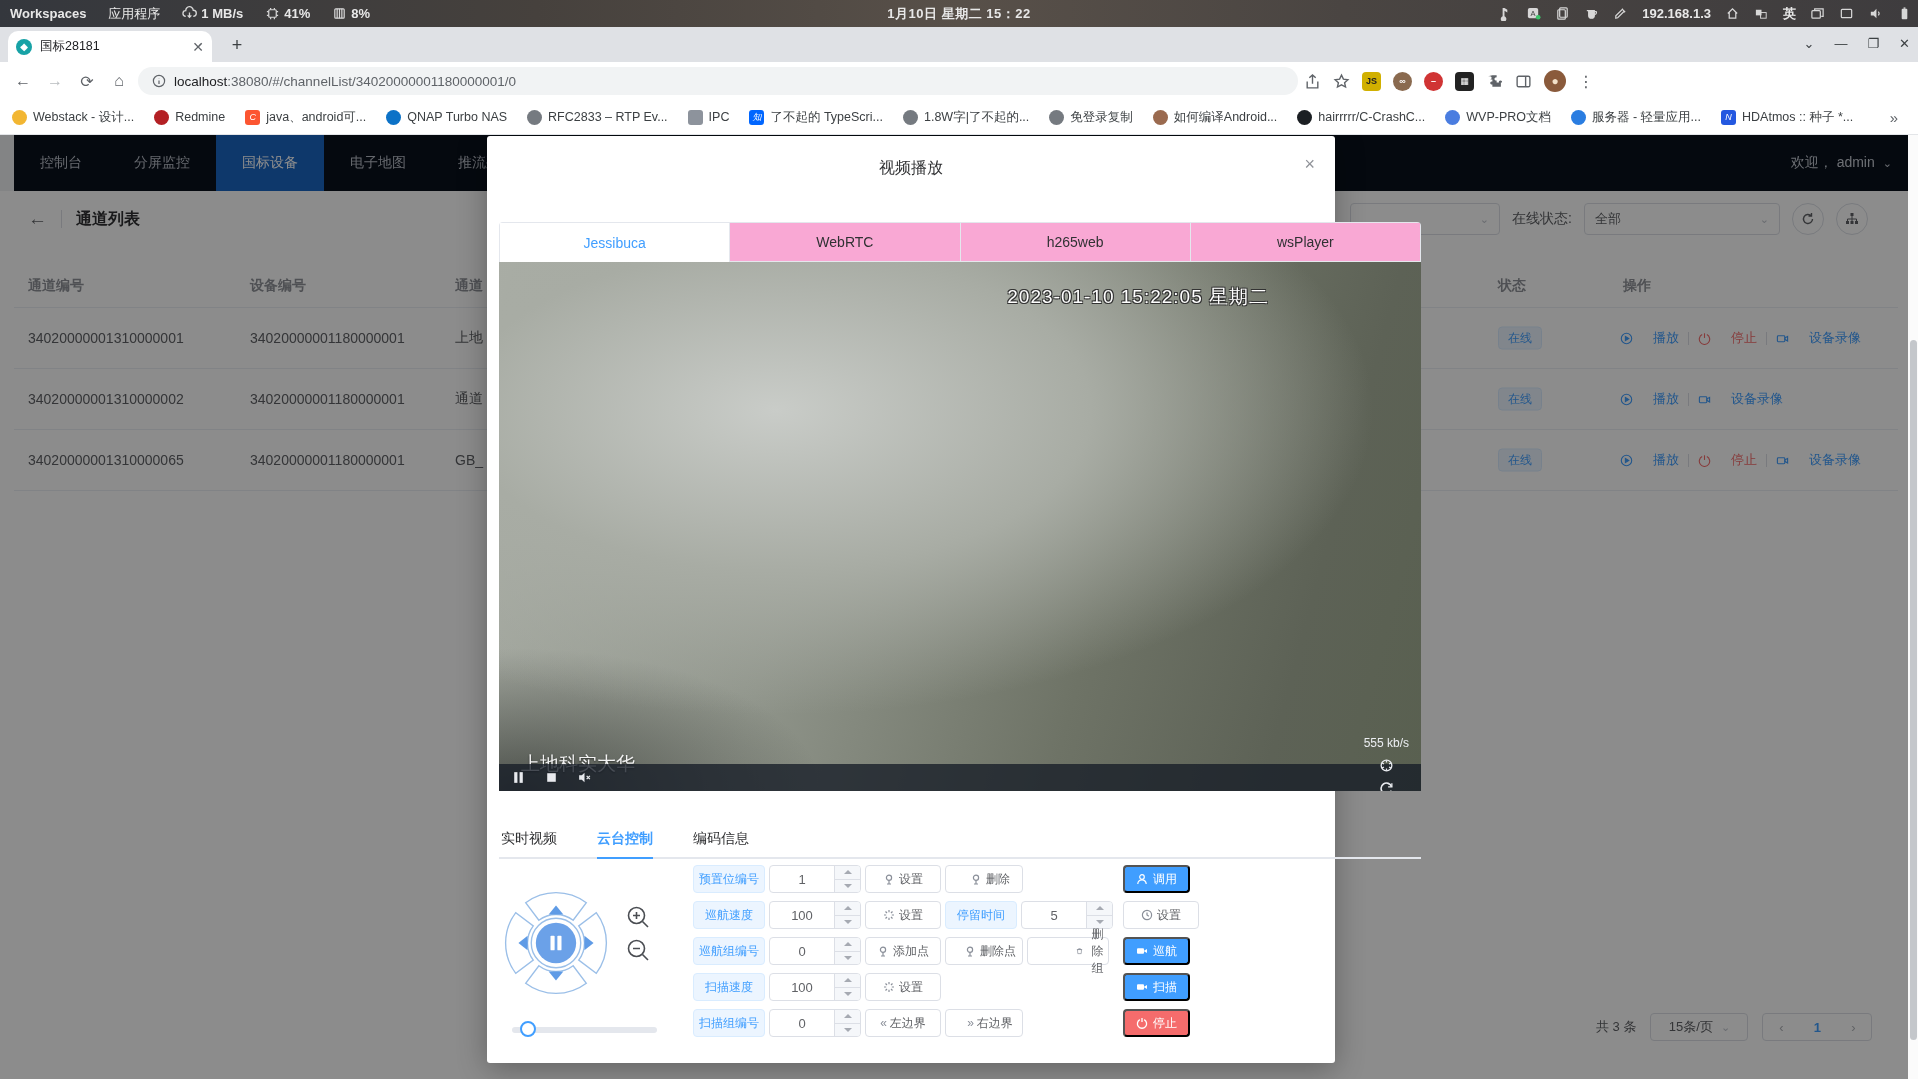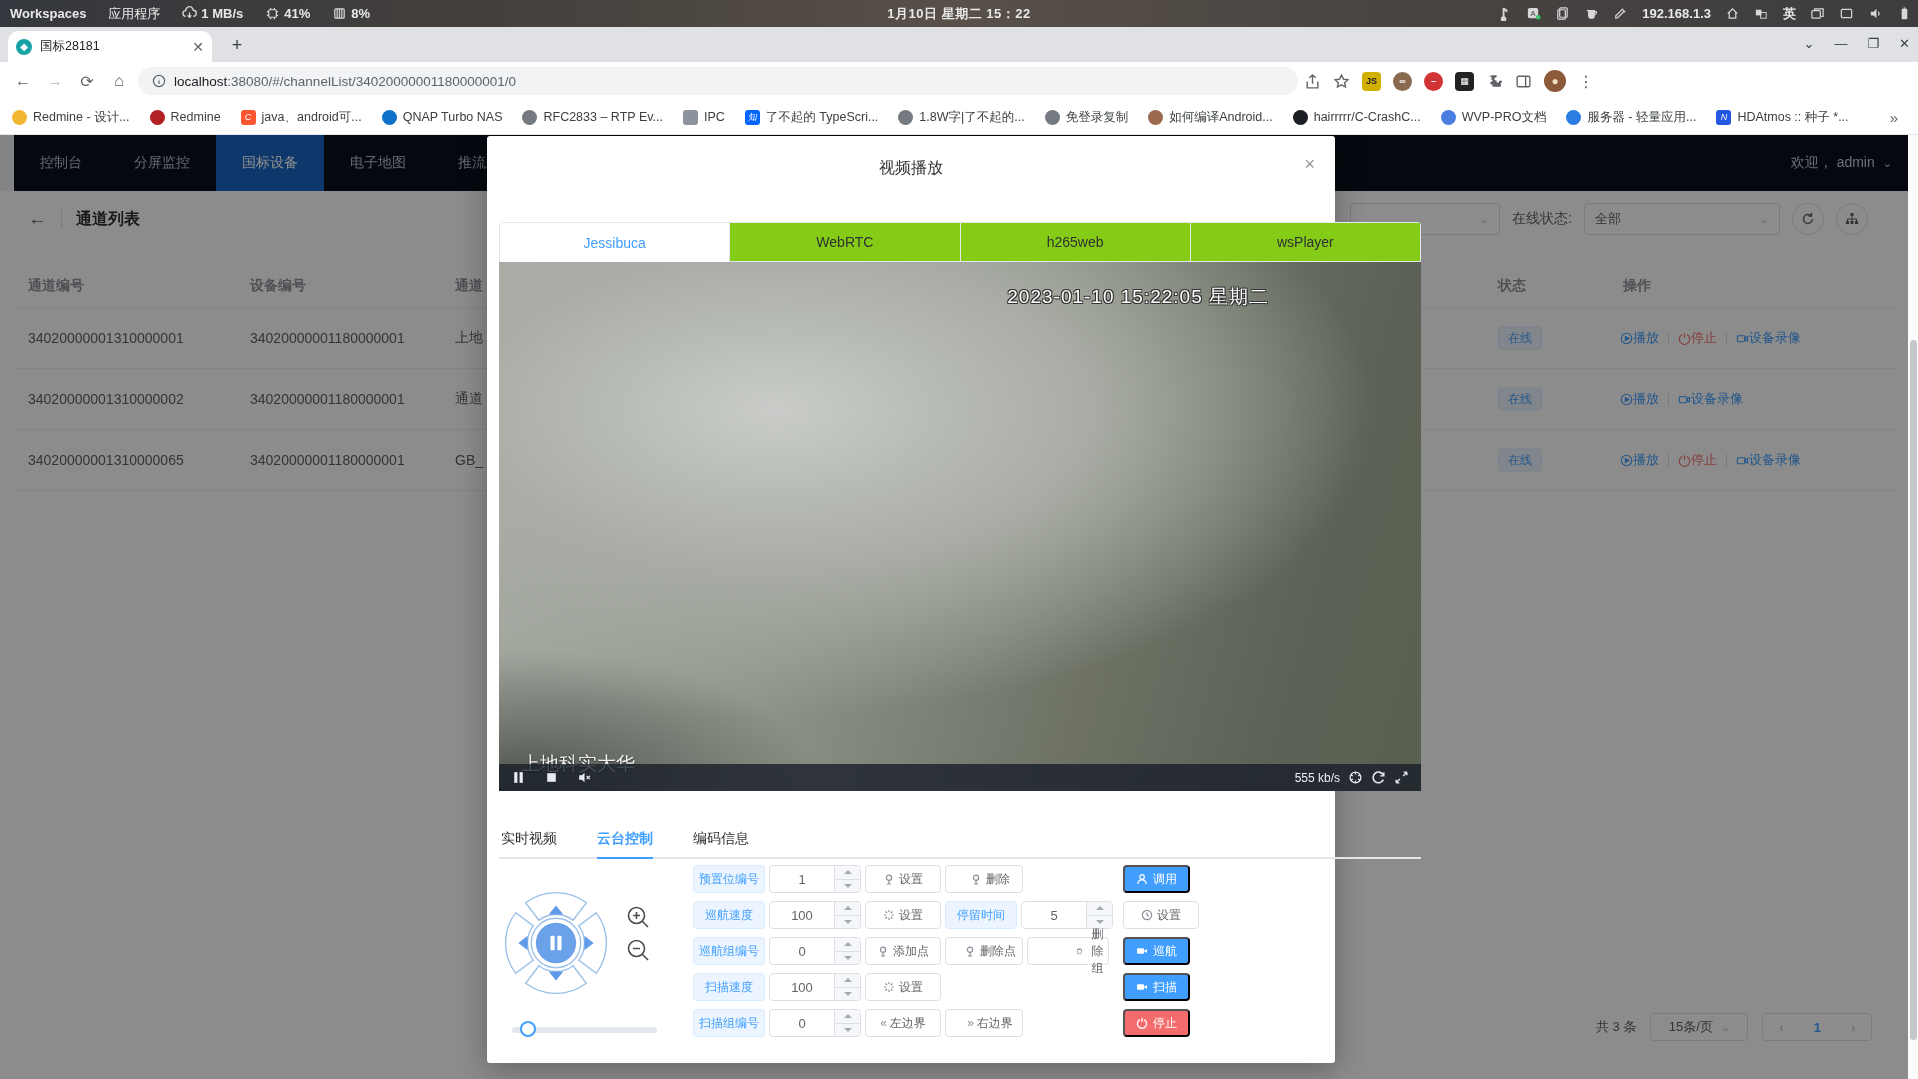--- a/index.html
+++ b/index.html
@@ -81,21 +81,21 @@
   .thead { position:absolute; left:14px; right:20px; top:130px; height:43px; border-bottom:1px solid #ebeef5;
     color:#909399; font-size:14px; font-weight:bold; }
   .trow { position:absolute; left:14px; right:20px; height:61px; border-bottom:1px solid #ebeef5;
     color:#606266; font-size:14px; }
   .cell { position:absolute; top:50%; transform:translateY(-50%); white-space:nowrap; }
   .c1{left:14px} .c2{left:236px} .c3{left:441px} .c4{left:1484px} .c5{left:1606px}
   .thead .c5{left:1609px}
   .tag { display:inline-block; padding:2px 9px; font-size:12px; color:#409eff; background:#ecf5ff;
     border:1px solid #d9ecff; border-radius:4px; }
   .acts { display:flex; align-items:center; gap:9px; }
-  .alink { display:flex; align-items:center; gap:0; font-size:13px; color:#409eff; }
+  .alink { display:flex; align-items:center; gap:20px; font-size:13px; color:#409eff; }
   .alink.red { color:#f56c6c; }
   .vsep { width:1px; height:13px; background:#dcdfe6; }
 
   .pagerow { position:absolute; top:878px; left:1596px; display:flex; align-items:center; gap:14px;
     font-size:13px; color:#606266; }
   .psel { width:98px; height:28px; border:1px solid #dcdfe6; border-radius:4px; display:flex;
     align-items:center; justify-content:center; gap:8px; color:#606266; background:#fff; }
   .pager { height:28px; border:1px solid #dcdfe6; border-radius:4px; background:#fff; display:flex;
     align-items:center; }
   .pager span { width:36px; text-align:center; color:#b0b3b8; font-size:13px; }
@@ -106,36 +106,36 @@
   .scrollthumb { position:absolute; left:1.5px; top:205px; width:7px; height:700px; background:#c4c7cb; border-radius:4px; }
 
   
   .modal { position:absolute; left:487px; top:1px; width:848px; height:927px; background:#fff;
     border-radius:3px; box-shadow:0 6px 30px rgba(0,0,0,.3); z-index:50; }
   .mtitle { position:absolute; top:22px; left:0; right:0; text-align:center; font-size:16px; color:#303133; }
   .mclose { position:absolute; top:18px; right:20px; font-size:18px; color:#909399; }
   .ptabs { position:absolute; left:12px; top:86px; width:922px; height:40px; display:flex;
     border:1px solid #e4e7ed; border-bottom:none; border-radius:4px 4px 0 0; font-size:14px; }
   .ptab { flex:1; display:flex; align-items:center; justify-content:center; color:#303133;
-    border-right:1px solid #e4e7ed; border-bottom:1px solid #e4e7ed; background:#84cc16; }
+    border-right:1px solid #e4e7ed; border-bottom:1px solid #e4e7ed; background:#f9a8d4; }
   .ptab:last-child { border-right:none; }
   .ptab.active { color:#409eff; background:#fff; border-bottom:none; }
 
   .video { position:absolute; left:12px; top:126px; width:922px; height:529px; overflow:hidden;
     background:
       radial-gradient(90% 80% at 30% 28%, #c9ccc8 0%, #a8aca4 38%, rgba(150,152,142,0) 72%),
       radial-gradient(55% 45% at 2% 100%, rgba(32,36,32,.65), rgba(32,36,32,0) 60%),
       linear-gradient(105deg,#a9ada5 0%,#8f948a 35%,#6e7366 65%,#5d6256 85%,#596050 100%); }
   .vtime { position:absolute; top:22px; right:152px; color:#fff; font-size:19px; letter-spacing:1px;
     text-shadow:1px 1px 0 #333,-1px -1px 0 #333,1px -1px 0 #333,-1px 1px 0 #333; }
   .vwm { position:absolute; left:22px; bottom:14px; color:#f2f2f2; font-size:19px; z-index:1;
     text-shadow:0 1px 2px rgba(0,0,0,.6); }
   .vbar { position:absolute; left:0; right:0; bottom:0; height:27px; background:rgba(22,28,38,.78);
     display:flex; align-items:center; padding:0 12px; gap:18px; z-index:2; color:#e8eaee; }
-  .vbar .right { margin-left:auto; display:flex; align-items:center; gap:8px; }
+  .vbar .right { margin-left:auto; display:flex; align-items:center; gap:8px;flex-direction:column; }
   .bitrate { font-size:12px; color:#eceef2; }
   .vico { width:15px; height:15px; }
 
   .itabs { position:absolute; left:12px; top:684px; width:922px; height:39px;
     border-bottom:2px solid #e4e7ed; display:flex; gap:40px; font-size:14px; padding-left:2px; }
   .itab { display:flex; align-items:center; color:#303133; position:relative; }
   .itab.active { color:#409eff;font-weight:bold; }
   .itab.active::after { content:""; position:absolute; left:0; right:0; bottom:-2px; height:2px; background:#409eff; }
 
   
@@ -297,21 +297,21 @@
         <rect x="2" y="3" width="12" height="10" rx="1.5"></rect>
         <path d="M10 3v10"></path>
       </svg>
     <span class="avatar">●</span>
     <span style="color:#5f6368">⋮</span>
   </div>
 </div>
 <div class="bookmarks">
   <span class="bm">
       <i class="bmi bi0"></i>
-      <span>Redmine - 设计...</span>
+      <span>Webstack - 设计...</span>
     </span>
   <span class="bm">
       <i class="bmi bi1"></i>
       <span>Redmine</span>
     </span>
   <span class="bm">
       <i class="bmi bi2">C</i>
       <span>java、android可...</span>
     </span>
   <span class="bm">

